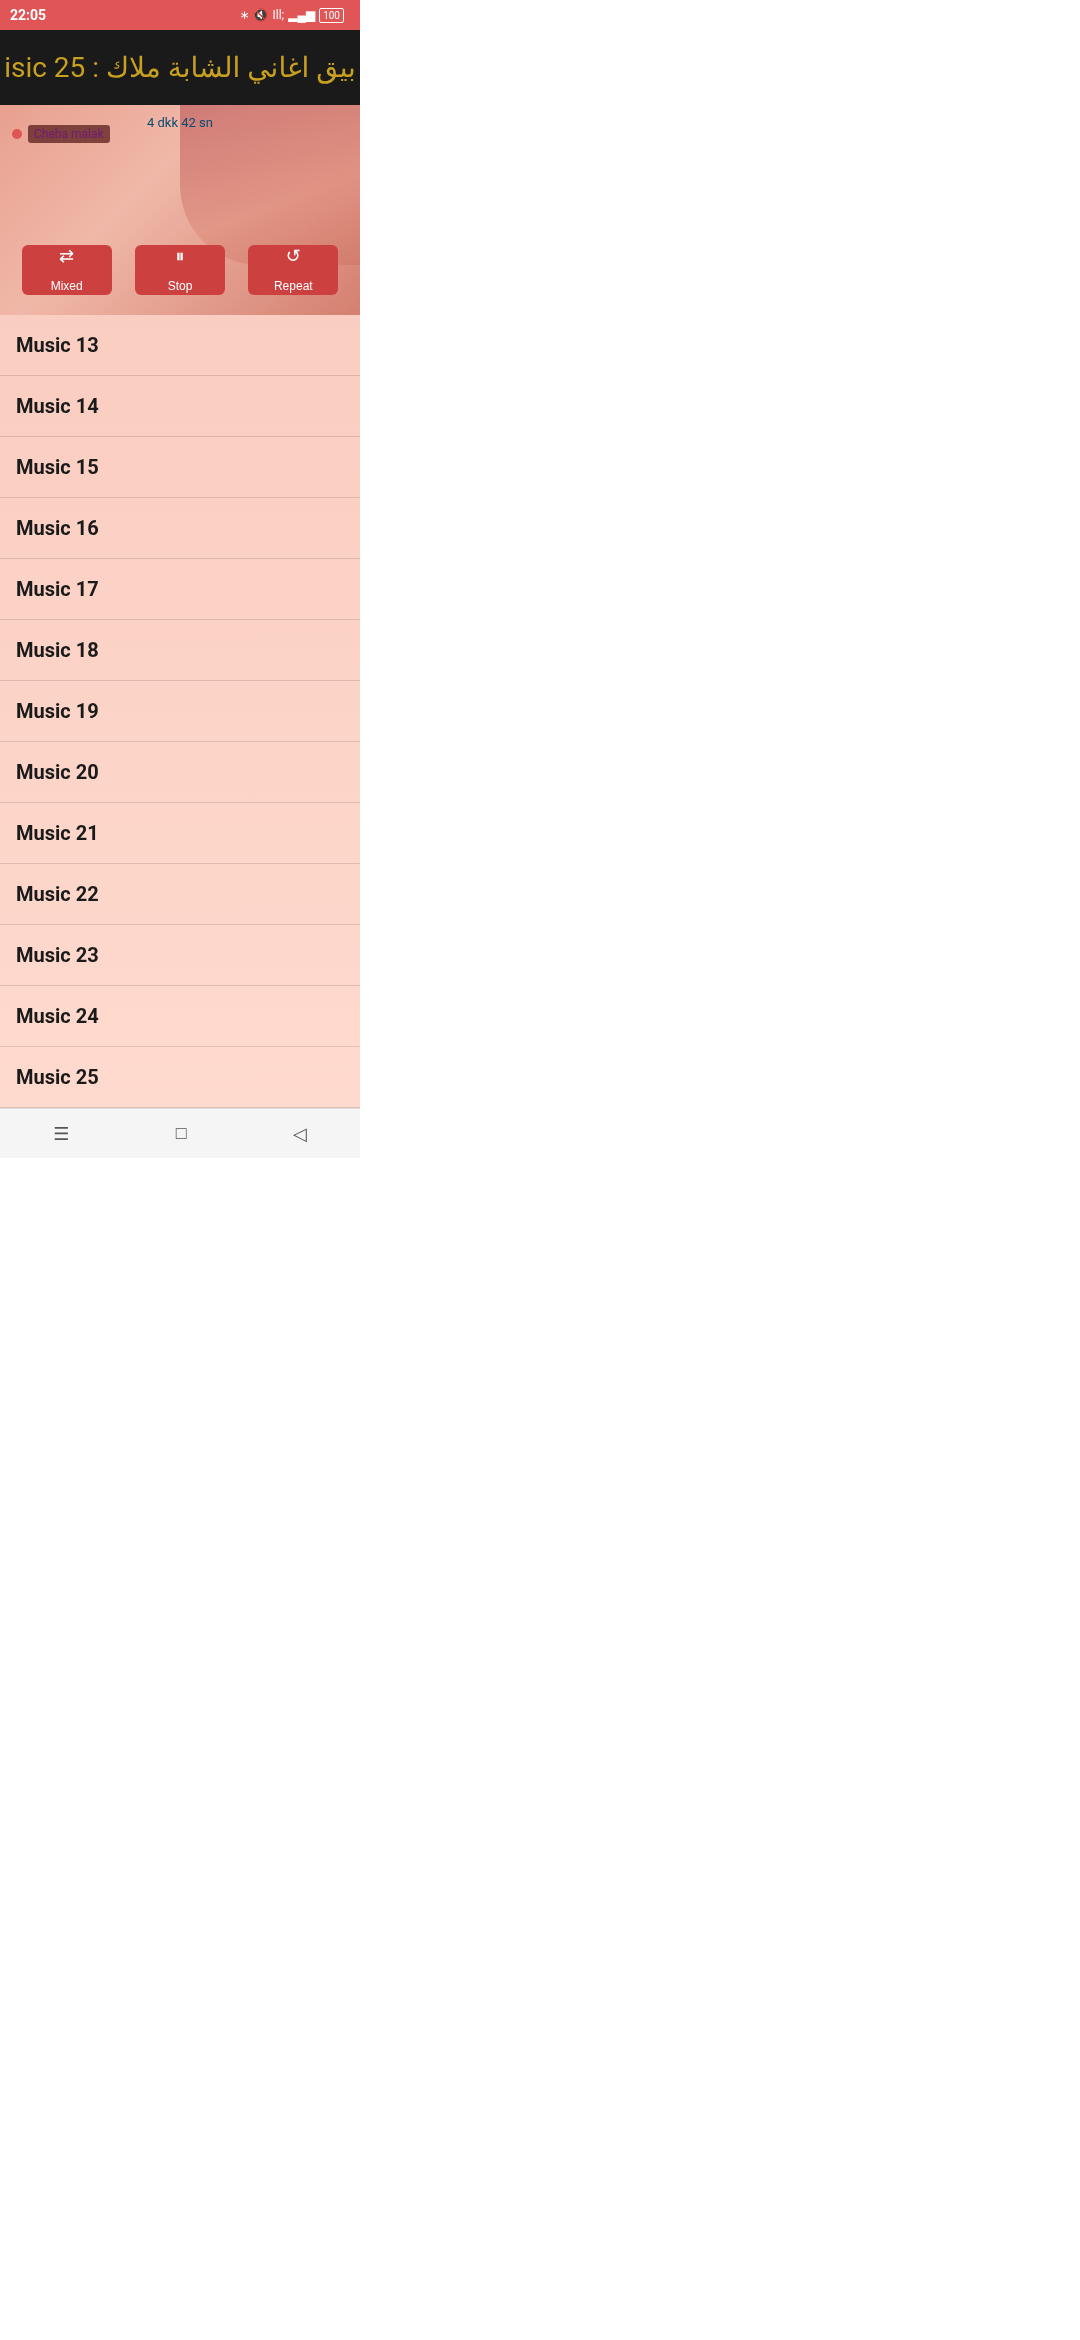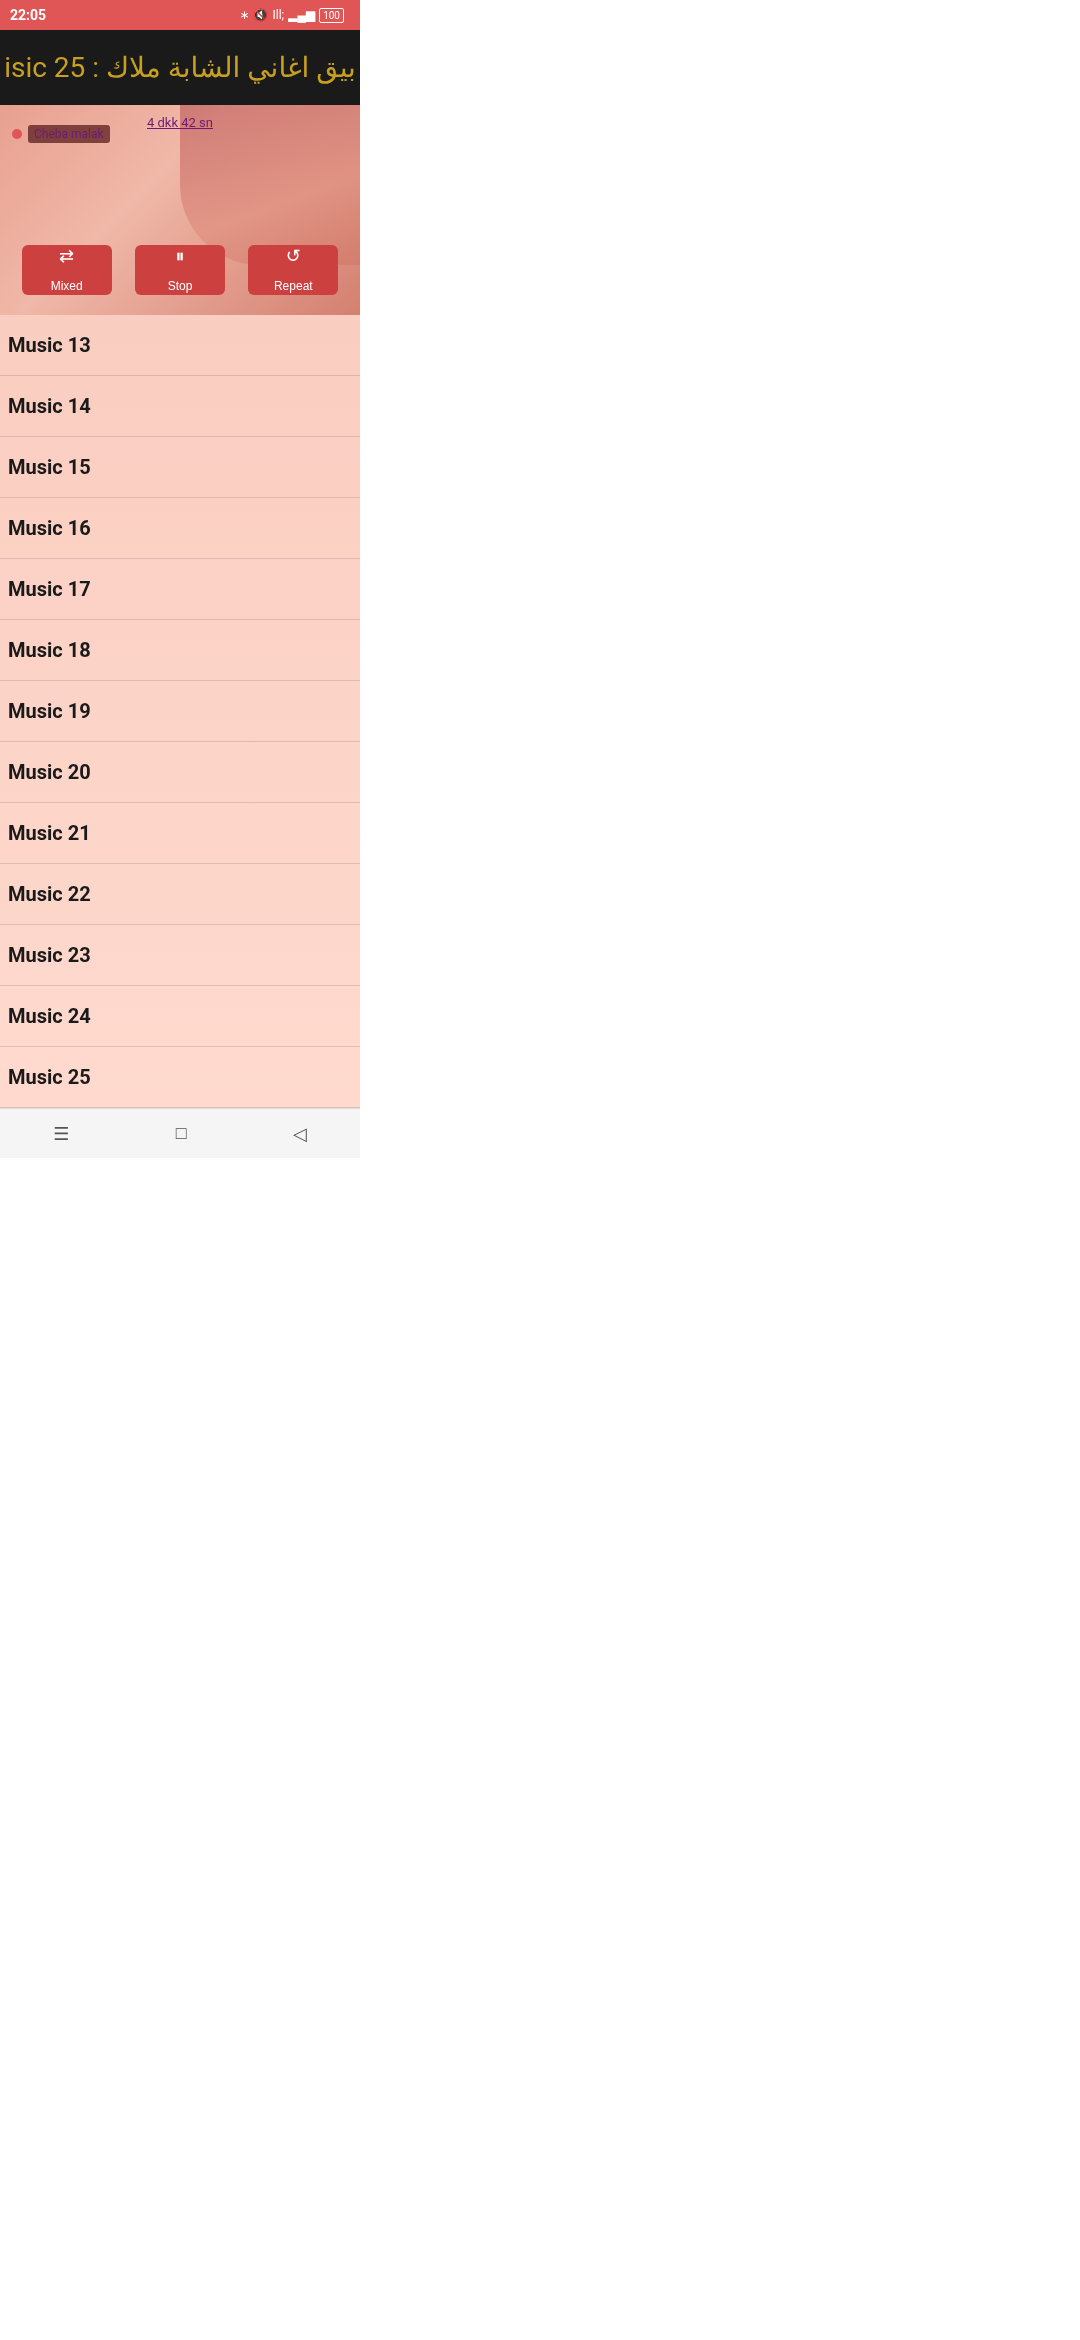--- a/index.html
+++ b/index.html
@@ -109,24 +109,23 @@
       font-size: 12px;
       padding: 2px 6px;
       border-radius: 3px;
     }
 
     .time-display {
       position: absolute;
       top: 10px;
       left: 50%;
       transform: translateX(-50%);
-      color: #701a75;
+      color: #0c4a6e;
       font-size: 13px;
       z-index: 5;
-      text-decoration: underline;
     }
 
     
     .controls-row {
       position: absolute;
       bottom: 20px;
       left: 0; right: 0;
       display: flex;
       justify-content: space-around;
       align-items: center;
@@ -158,21 +157,21 @@
     }
 
     
     .music-list {
       background: rgba(255,200,180,0.6);
       position: relative;
     }
     .music-item {
       display: flex;
       align-items: center;
-      padding: 18px 8px;
+      padding: 18px 16px;
       border-bottom: 1px solid rgba(0,0,0,0.12);
       cursor: pointer;
       background: rgba(255,220,210,0.3);
     }
     .music-item-label {
       font-size: 20px;
       font-weight: bold;
       color: #1a1a1a;
     }
 

